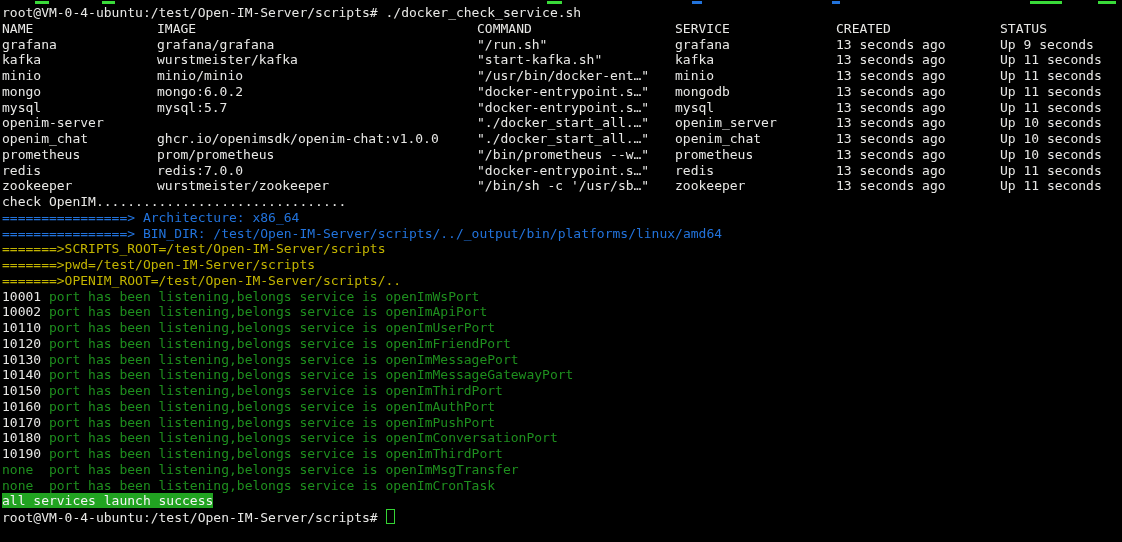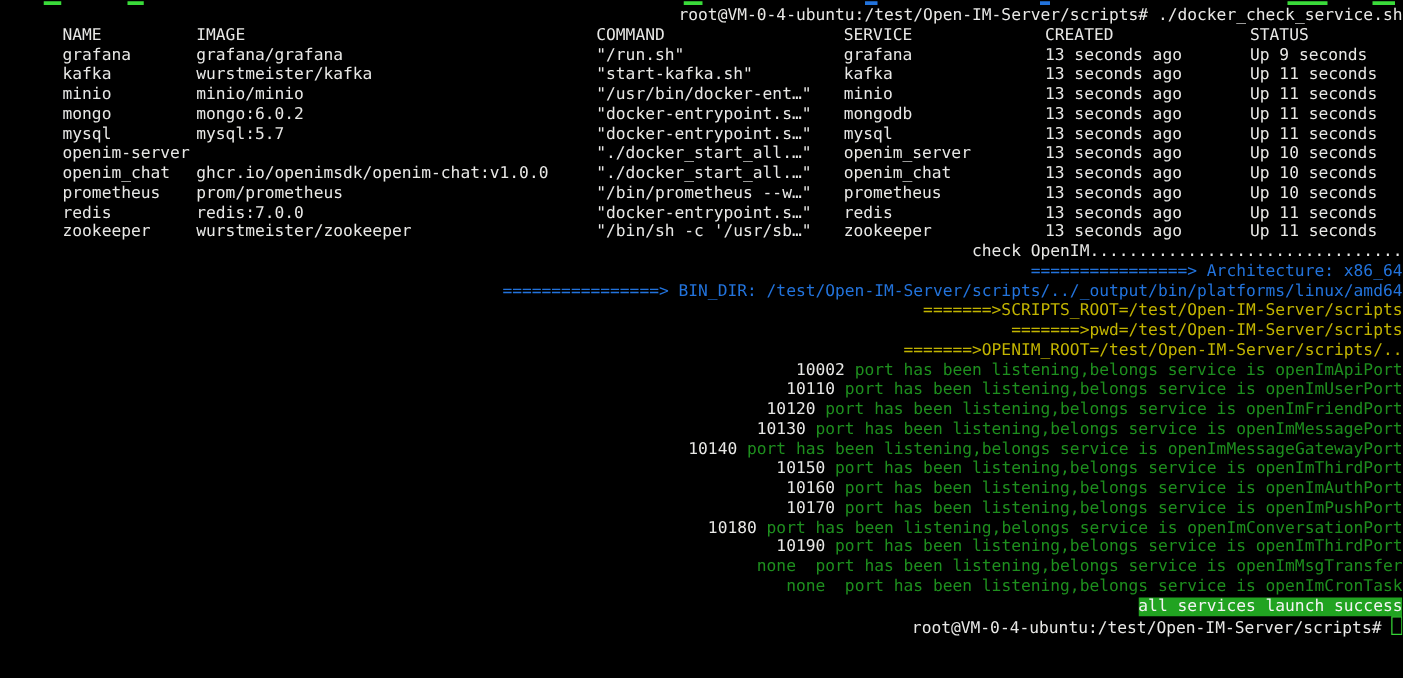--- a/index.html
+++ b/index.html
@@ -8,26 +8,25 @@
     width:1122px;height:542px;
     box-sizing:border-box;
     padding-left:2px;
     background:var(--background,#000);
     color:var(--white,#e8e8e6);
     font-family:"DejaVu Sans Mono","Liberation Mono",monospace;
     font-size:13px;
     line-height:15.75px;
     overflow:hidden;
     cursor:text;
-    text-align:right;
   }
   .line{height:15.75px;white-space:pre;}
   .row{position:relative;}
   .col{position:absolute;top:0;white-space:pre;}
-  .c0{left:0;margin-left:48px;}
+  .c0{left:0;}
   .c1{left:155px;}
   .c2{left:475px;}
   .c3{left:673px;}
   .c4{left:834px;}
   .c5{left:998px;}
   .white{color:var(--white,#e8e8e6);}
   .blue{color:var(--blue,#2273dc);}
   .yellow{color:var(--yellow,#c2b400);}
   .green{color:var(--green,#1e8f1e);}
   .success{background:var(--success_bg,#21a321);color:#f4f4f4;margin-top:20px;}
@@ -85,20 +84,21 @@
 
   <div class="line"><span class="blue">================&gt; BIN_DIR: /test/Open-IM-Server/scripts/../_output/bin/platforms/linux/amd64</span></div>
 
   <div class="line"><span class="yellow">=======&gt;SCRIPTS_ROOT=/test/Open-IM-Server/scripts</span></div>
 
   <div class="line"><span class="yellow">=======&gt;pwd=/test/Open-IM-Server/scripts</span></div>
 
   <div class="line"><span class="yellow">=======&gt;OPENIM_ROOT=/test/Open-IM-Server/scripts/..</span></div>
 
   <div>
+      <div class="line"><span class="white">10001 </span><span class="green">port has been listening,belongs service is openImWsPort</span></div>
       <div class="line"><span class="white">10002 </span><span class="green">port has been listening,belongs service is openImApiPort</span></div>
       <div class="line"><span class="white">10110 </span><span class="green">port has been listening,belongs service is openImUserPort</span></div>
       <div class="line"><span class="white">10120 </span><span class="green">port has been listening,belongs service is openImFriendPort</span></div>
       <div class="line"><span class="white">10130 </span><span class="green">port has been listening,belongs service is openImMessagePort</span></div>
       <div class="line"><span class="white">10140 </span><span class="green">port has been listening,belongs service is openImMessageGatewayPort</span></div>
       <div class="line"><span class="white">10150 </span><span class="green">port has been listening,belongs service is openImThirdPort</span></div>
       <div class="line"><span class="white">10160 </span><span class="green">port has been listening,belongs service is openImAuthPort</span></div>
       <div class="line"><span class="white">10170 </span><span class="green">port has been listening,belongs service is openImPushPort</span></div>
       <div class="line"><span class="white">10180 </span><span class="green">port has been listening,belongs service is openImConversationPort</span></div>
       <div class="line"><span class="white">10190 </span><span class="green">port has been listening,belongs service is openImThirdPort</span></div>

